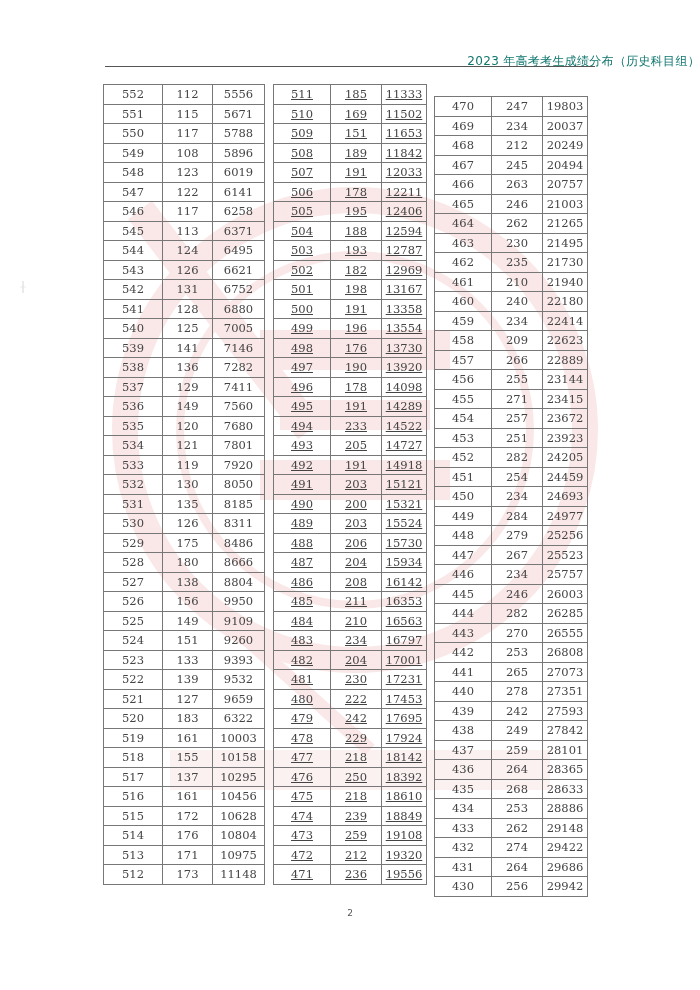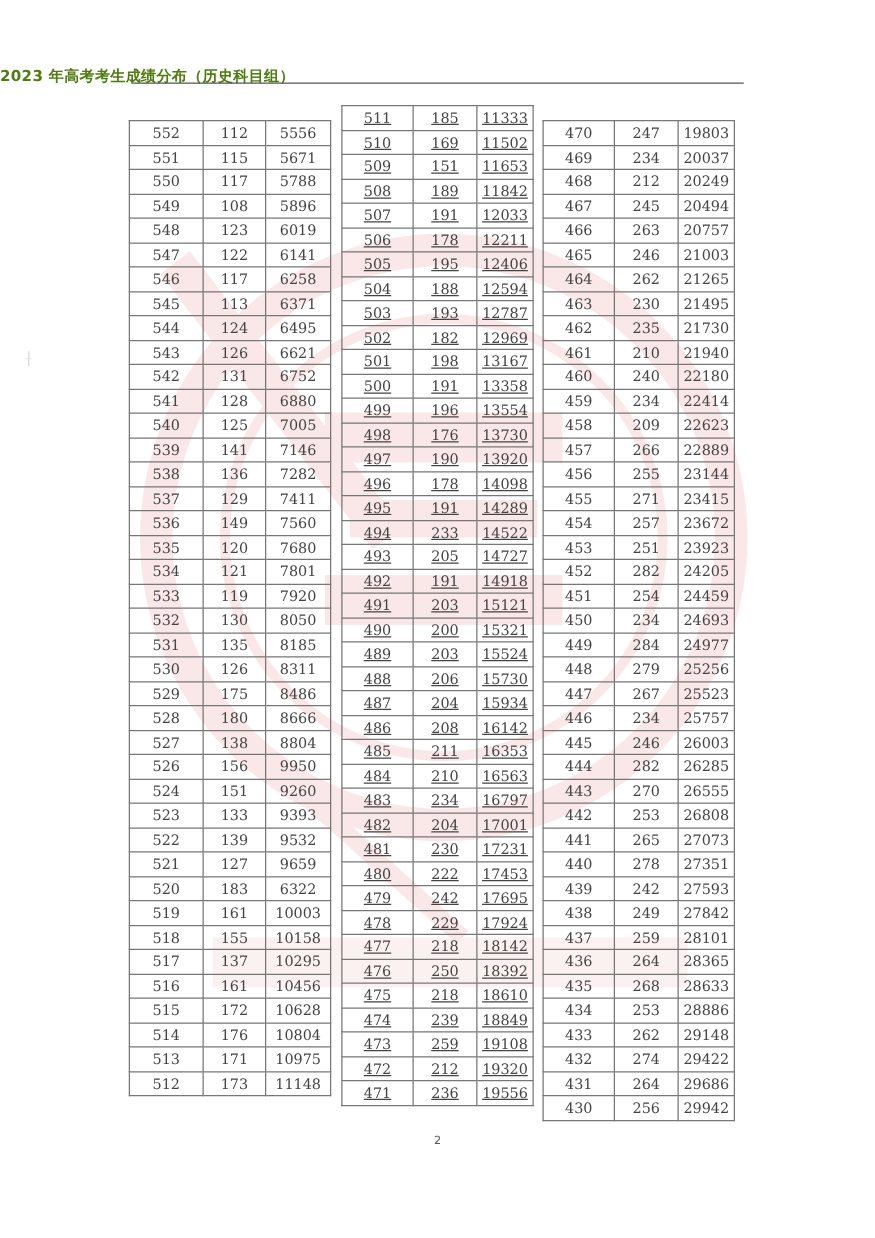--- a/index.html
+++ b/index.html
@@ -2,35 +2,35 @@
 <html><head>
   <meta charset="utf-8">
   <style>
     html, body { margin: 0; padding: 0; background: #ffffff; }
     body { width: 700px; height: 990px; position: relative; overflow: hidden; font-family: "DejaVu Serif", "Liberation Serif", serif; color: #333; }
     .watermark {
       position: absolute; left: 110px; top: 130px; width: 490px; height: 740px;
       pointer-events: none; opacity: 0.13;
     }
     .page-title {
-      position: absolute; left: 0; width: 700px; top: 53px; text-align: left;
-      font-family: "DejaVu Sans", "Liberation Sans", sans-serif; font-weight: bold; font-size: 12px; color: #4d7c0f;
+      position: absolute; left: 0; width: 700px; top: 53px; text-align: right;
+      font-family: "DejaVu Sans", "Liberation Sans", sans-serif; font-weight: normal; font-size: 12px; color: #0f766e;
       letter-spacing: 0.3px;
     }
     .title-rule {
       position: absolute; left: 105px; top: 66px; width: 490px; height: 0; border-top: 1.5px solid #555;
     }
     .tbl {
       position: absolute; top: 84px; border-collapse: collapse; table-layout: fixed;
       font-family: "DejaVu Serif", "Liberation Serif", serif; font-size: 11.5px; color: #444;
     }
     .tbl td {
       border: 1px solid #777; height: 18.5px; padding: 0; text-align: center; line-height: 18px;
     }
-    #tbl-0 { left: 103px; width: 161px; margin-top: 12px; }
+    #tbl-0 { left: 103px; width: 161px; }
     #tbl-1 { left: 273px; width: 153px; text-decoration: underline; }
     #tbl-2 { left: 434px; width: 153px; margin-top: 12px; }
     .page-number {
       position: absolute; left: 0; width: 700px; top: 908px; text-align: center;
       font-family: "DejaVu Sans", "Liberation Sans", sans-serif; font-size: 9px; color: #555;
     }
     .margin-mark {
       position: absolute; left: 20px; top: 281px; width: 6px; height: 12px; opacity: 0.35;
     }
   </style>
@@ -192,20 +192,25 @@
         <td>527</td>
         <td>138</td>
         <td>8804</td>
       </tr>
       <tr>
         <td>526</td>
         <td>156</td>
         <td>9950</td>
       </tr>
       <tr>
+        <td>525</td>
+        <td>149</td>
+        <td>9109</td>
+      </tr>
+      <tr>
         <td>524</td>
         <td>151</td>
         <td>9260</td>
       </tr>
       <tr>
         <td>523</td>
         <td>133</td>
         <td>9393</td>
       </tr>
       <tr>

